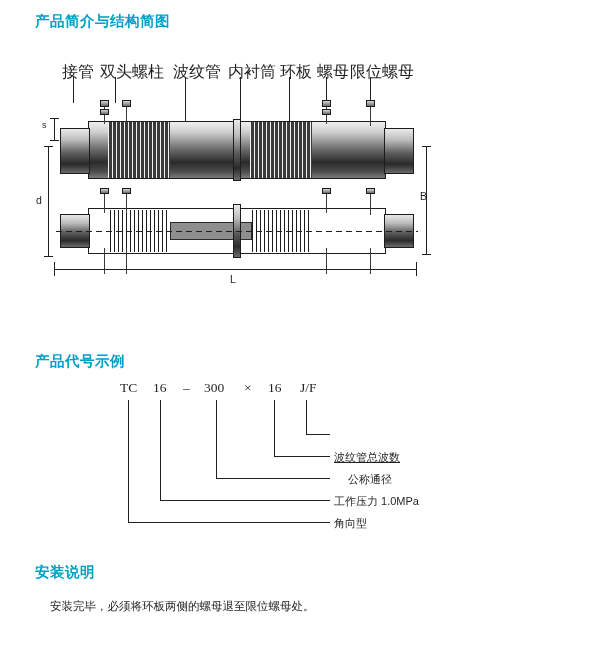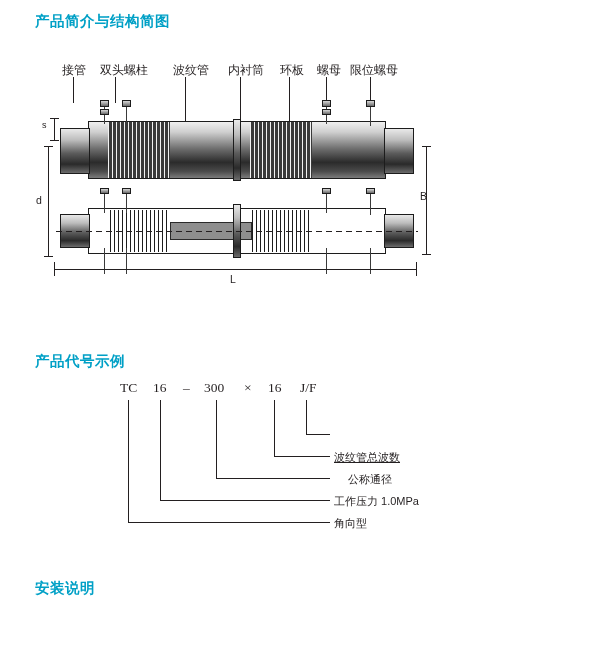--- a/index.html
+++ b/index.html
@@ -18,33 +18,33 @@
   .section-title {
     position: absolute;
     font-size: 14.5px;
     font-weight: bold;
     color: #00a0c6;
     letter-spacing: 0.5px;
     white-space: nowrap;
   }
   #title1 { left: 35px; top: 12px; }
   #title2 { left: 35px; top: 352px; }
-  #title3 { left: 35px; top: 563px; margin-top: 16px; }
+  #title3 { left: 35px; top: 563px; }
 
   
   #diagram {
     position: absolute;
     left: 40px;
     top: 62px;
     width: 430px;
     height: 230px;
   }
   .dlabel {
     position: absolute;
-    font-size: 12px;
+    font-size: 16px;
     white-space: nowrap;
     color: #231f20;
   }
   .leader {
     position: absolute;
     background: #231f20;
     width: 1px;
   }
   .hline {
     position: absolute;
@@ -285,13 +285,14 @@
   <div class="cl-v" style="left:40px;  top:20px;  height:100px;"></div>
   <div class="cl-h" style="left:40px;  top:120px; width:170px;"></div>
   <div class="code-desc" style="left:214px; top:114px;">工作压力 1.0MPa</div>
 
   <div class="cl-v" style="left:8px;   top:20px;  height:122px;"></div>
   <div class="cl-h" style="left:8px;   top:142px; width:202px;"></div>
   <div class="code-desc" style="left:214px; top:136px;">角向型</div>
 </div>
 
 <div id="notes">
+  <p>安装完毕，必须将环板两侧的螺母退至限位螺母处。</p>
 </div>
 
 </body></html>

